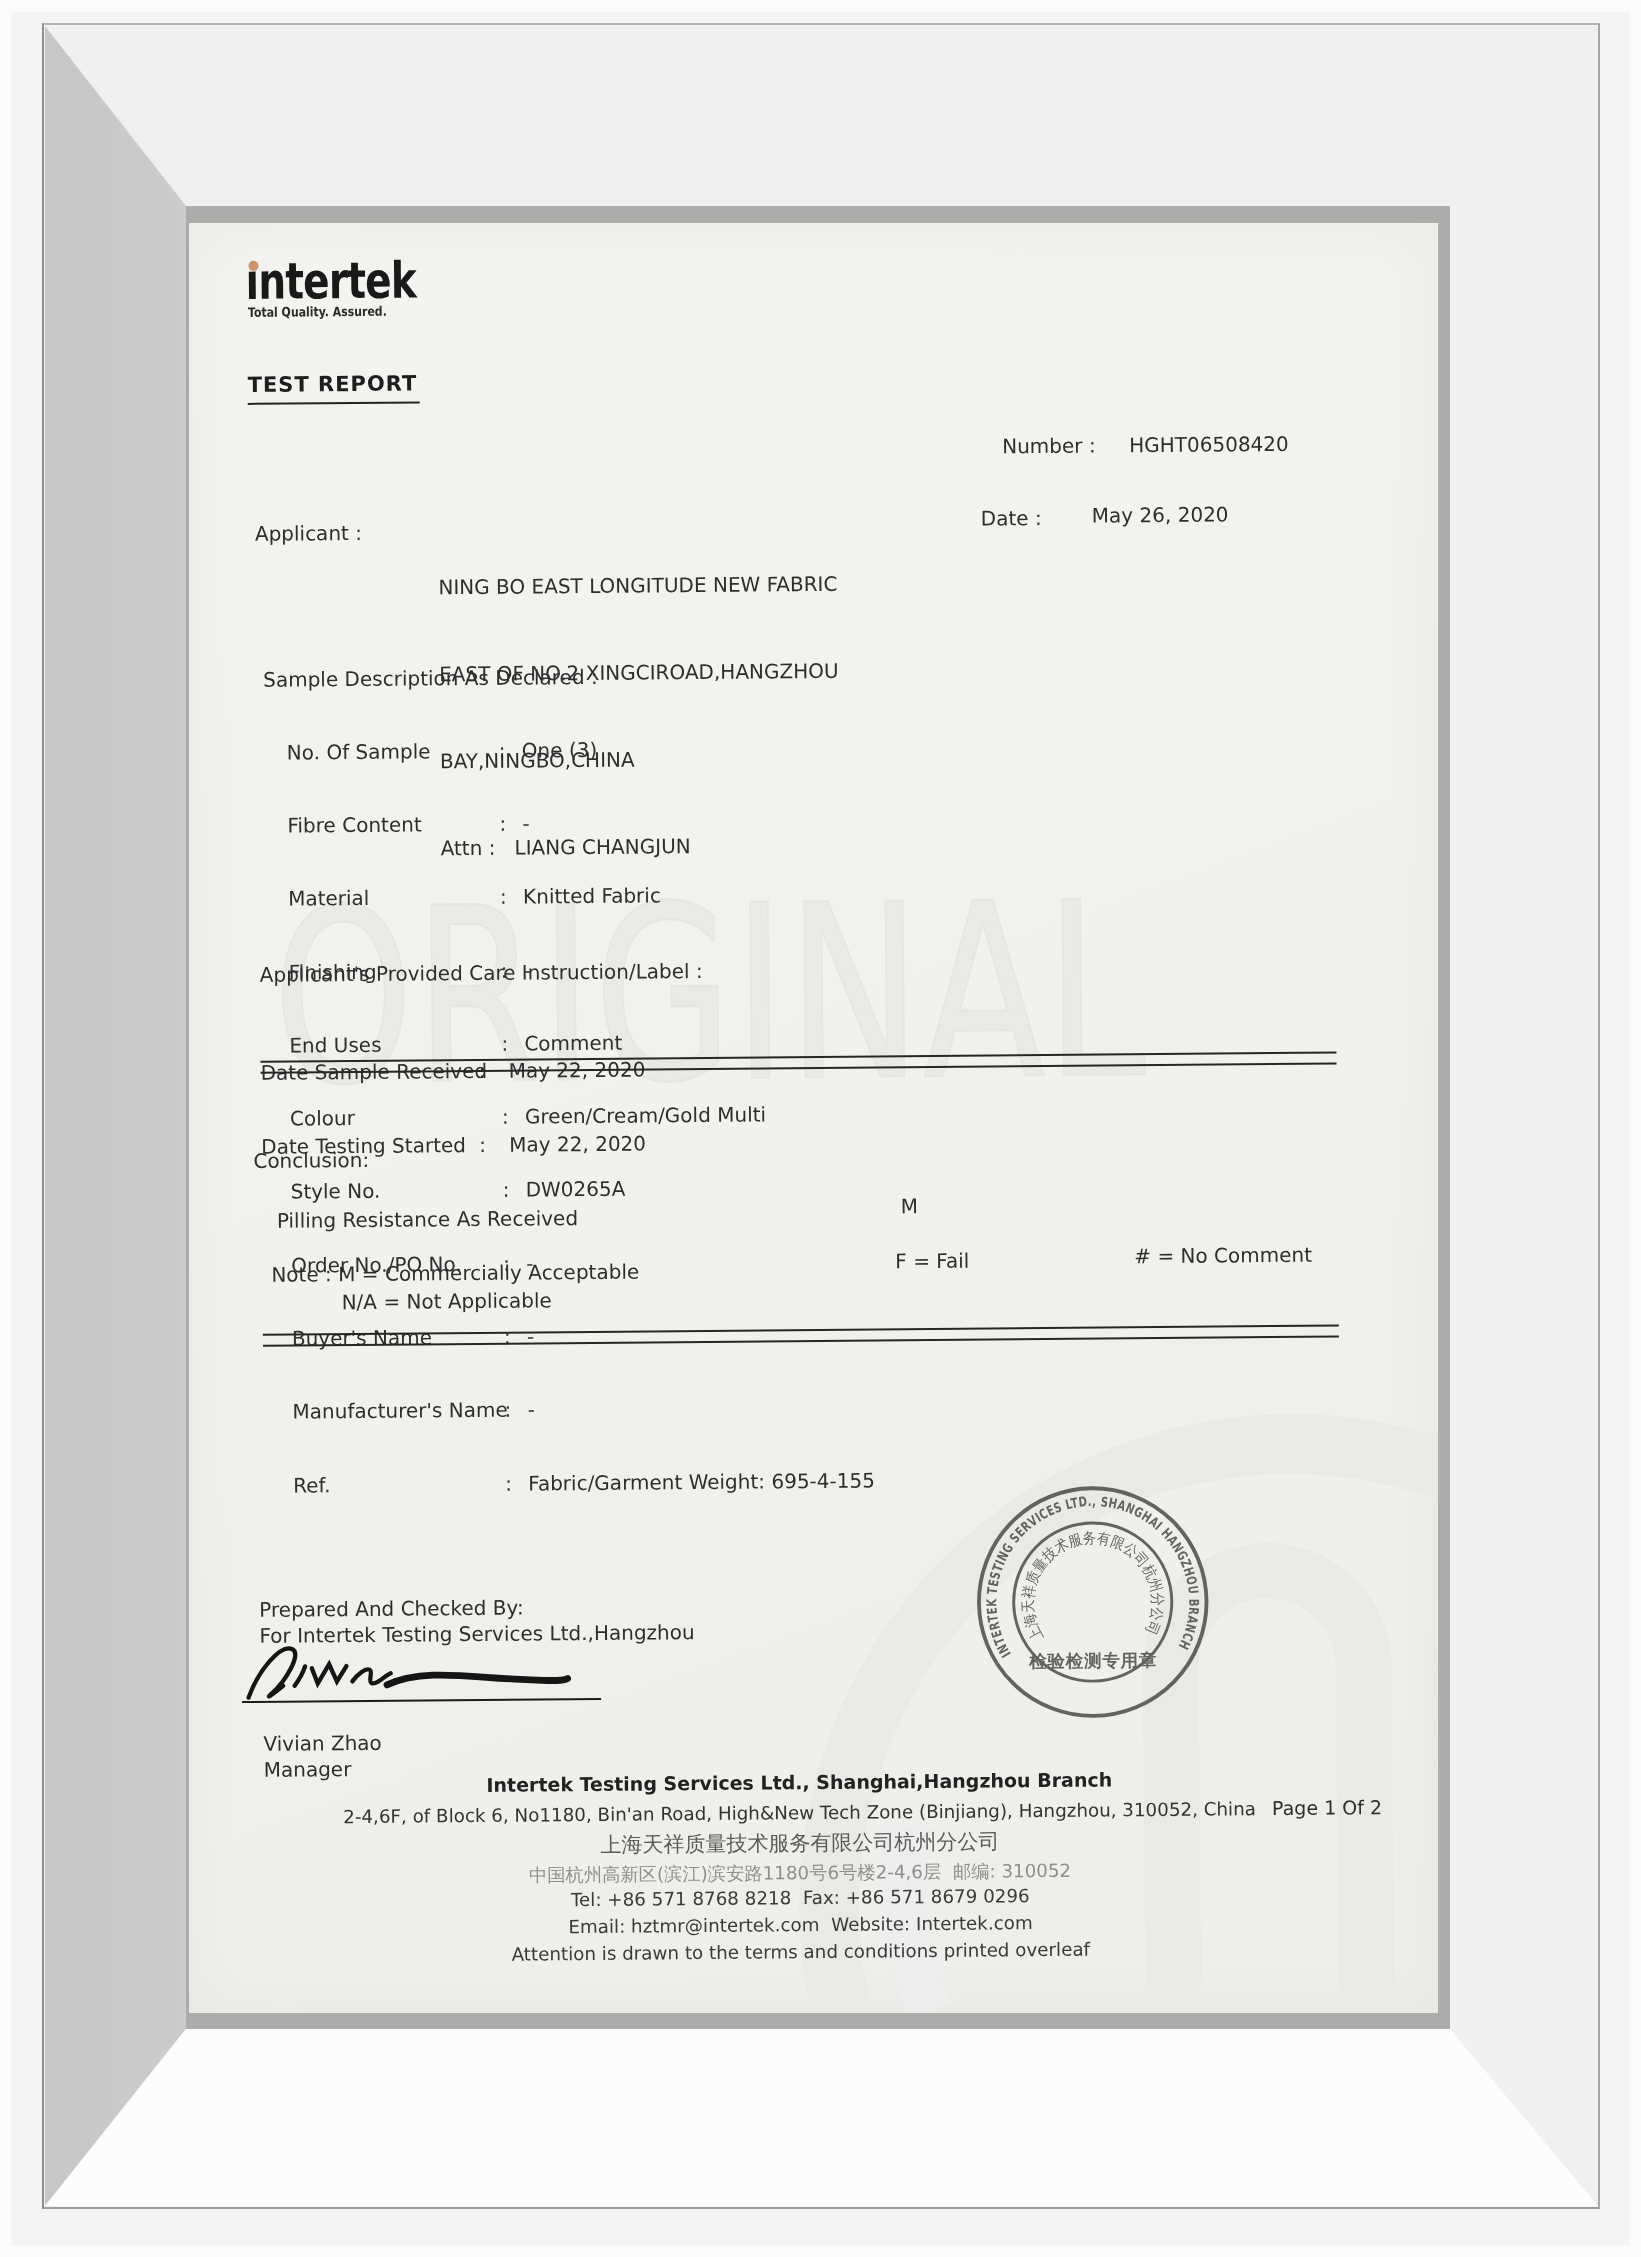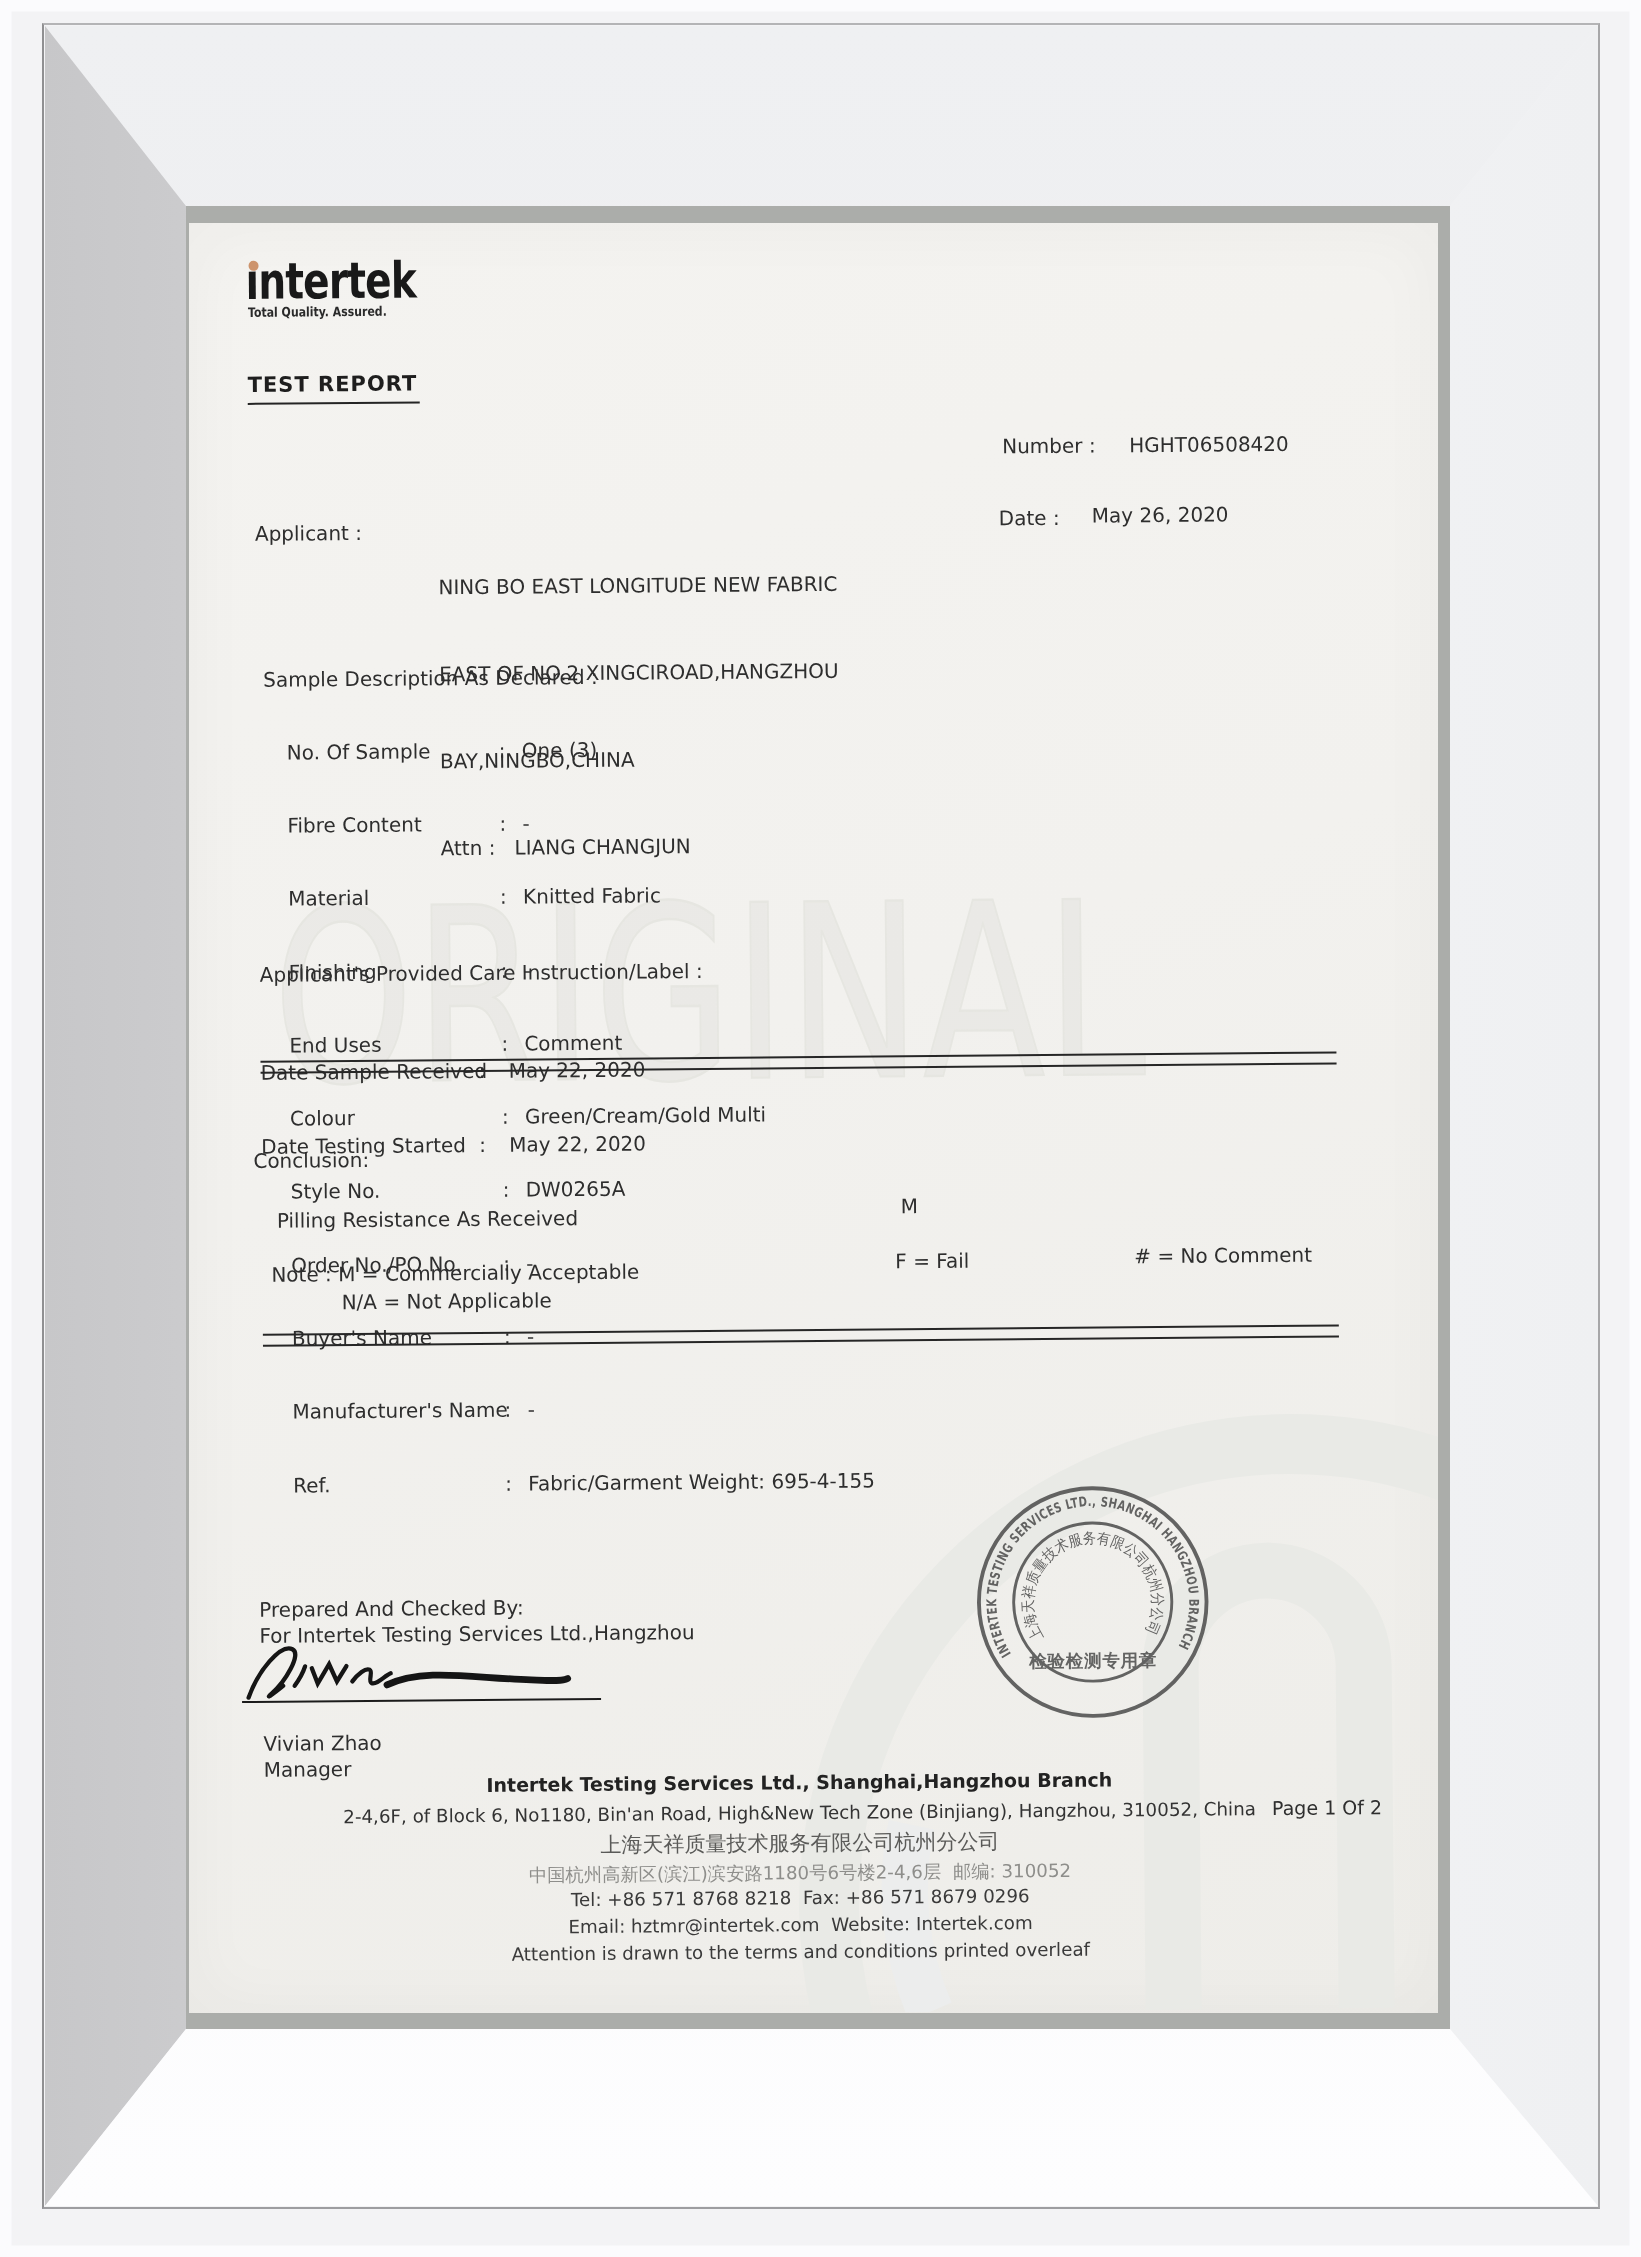--- a/index.html
+++ b/index.html
@@ -80,21 +80,21 @@
             <path d="M 760,1854 A 320,320 0 0 1 742,1660" fill="none" stroke="#eceded" stroke-width="48"></path>
           </svg>
 
           <div class="logo">ıntertek</div>
           <div class="logo-dot" style="background: rgb(201, 138, 94);"></div>
           <div class="tagline">Total Quality. Assured.</div>
           <div class="report-title">TEST REPORT</div>
 
           <div class="t" style="left:819px;top:213px;">Number :</div>
           <div class="t" style="left:946px;top:213px;">HGHT06508420</div>
-          <div class="t" style="left:815px;top:285px;">Date :</div>
+          <div class="t" style="left:797px;top:285px;">Date :</div>
           <div class="t" style="left:908px;top:283px;">May 26, 2020</div>
 
           <div class="t" style="left:71px;top:294px;">Applicant :</div>
           <div class="t" style="left:254px;top:289px;line-height:29px;">
             <div>NING BO EAST LONGITUDE NEW FABRIC</div>
             <div>EAST OF NO.2 XINGCIROAD,HANGZHOU</div>
             <div>BAY,NINGBO,CHINA</div>
             <div>Attn :   LIANG CHANGJUN</div>
           </div>
 

